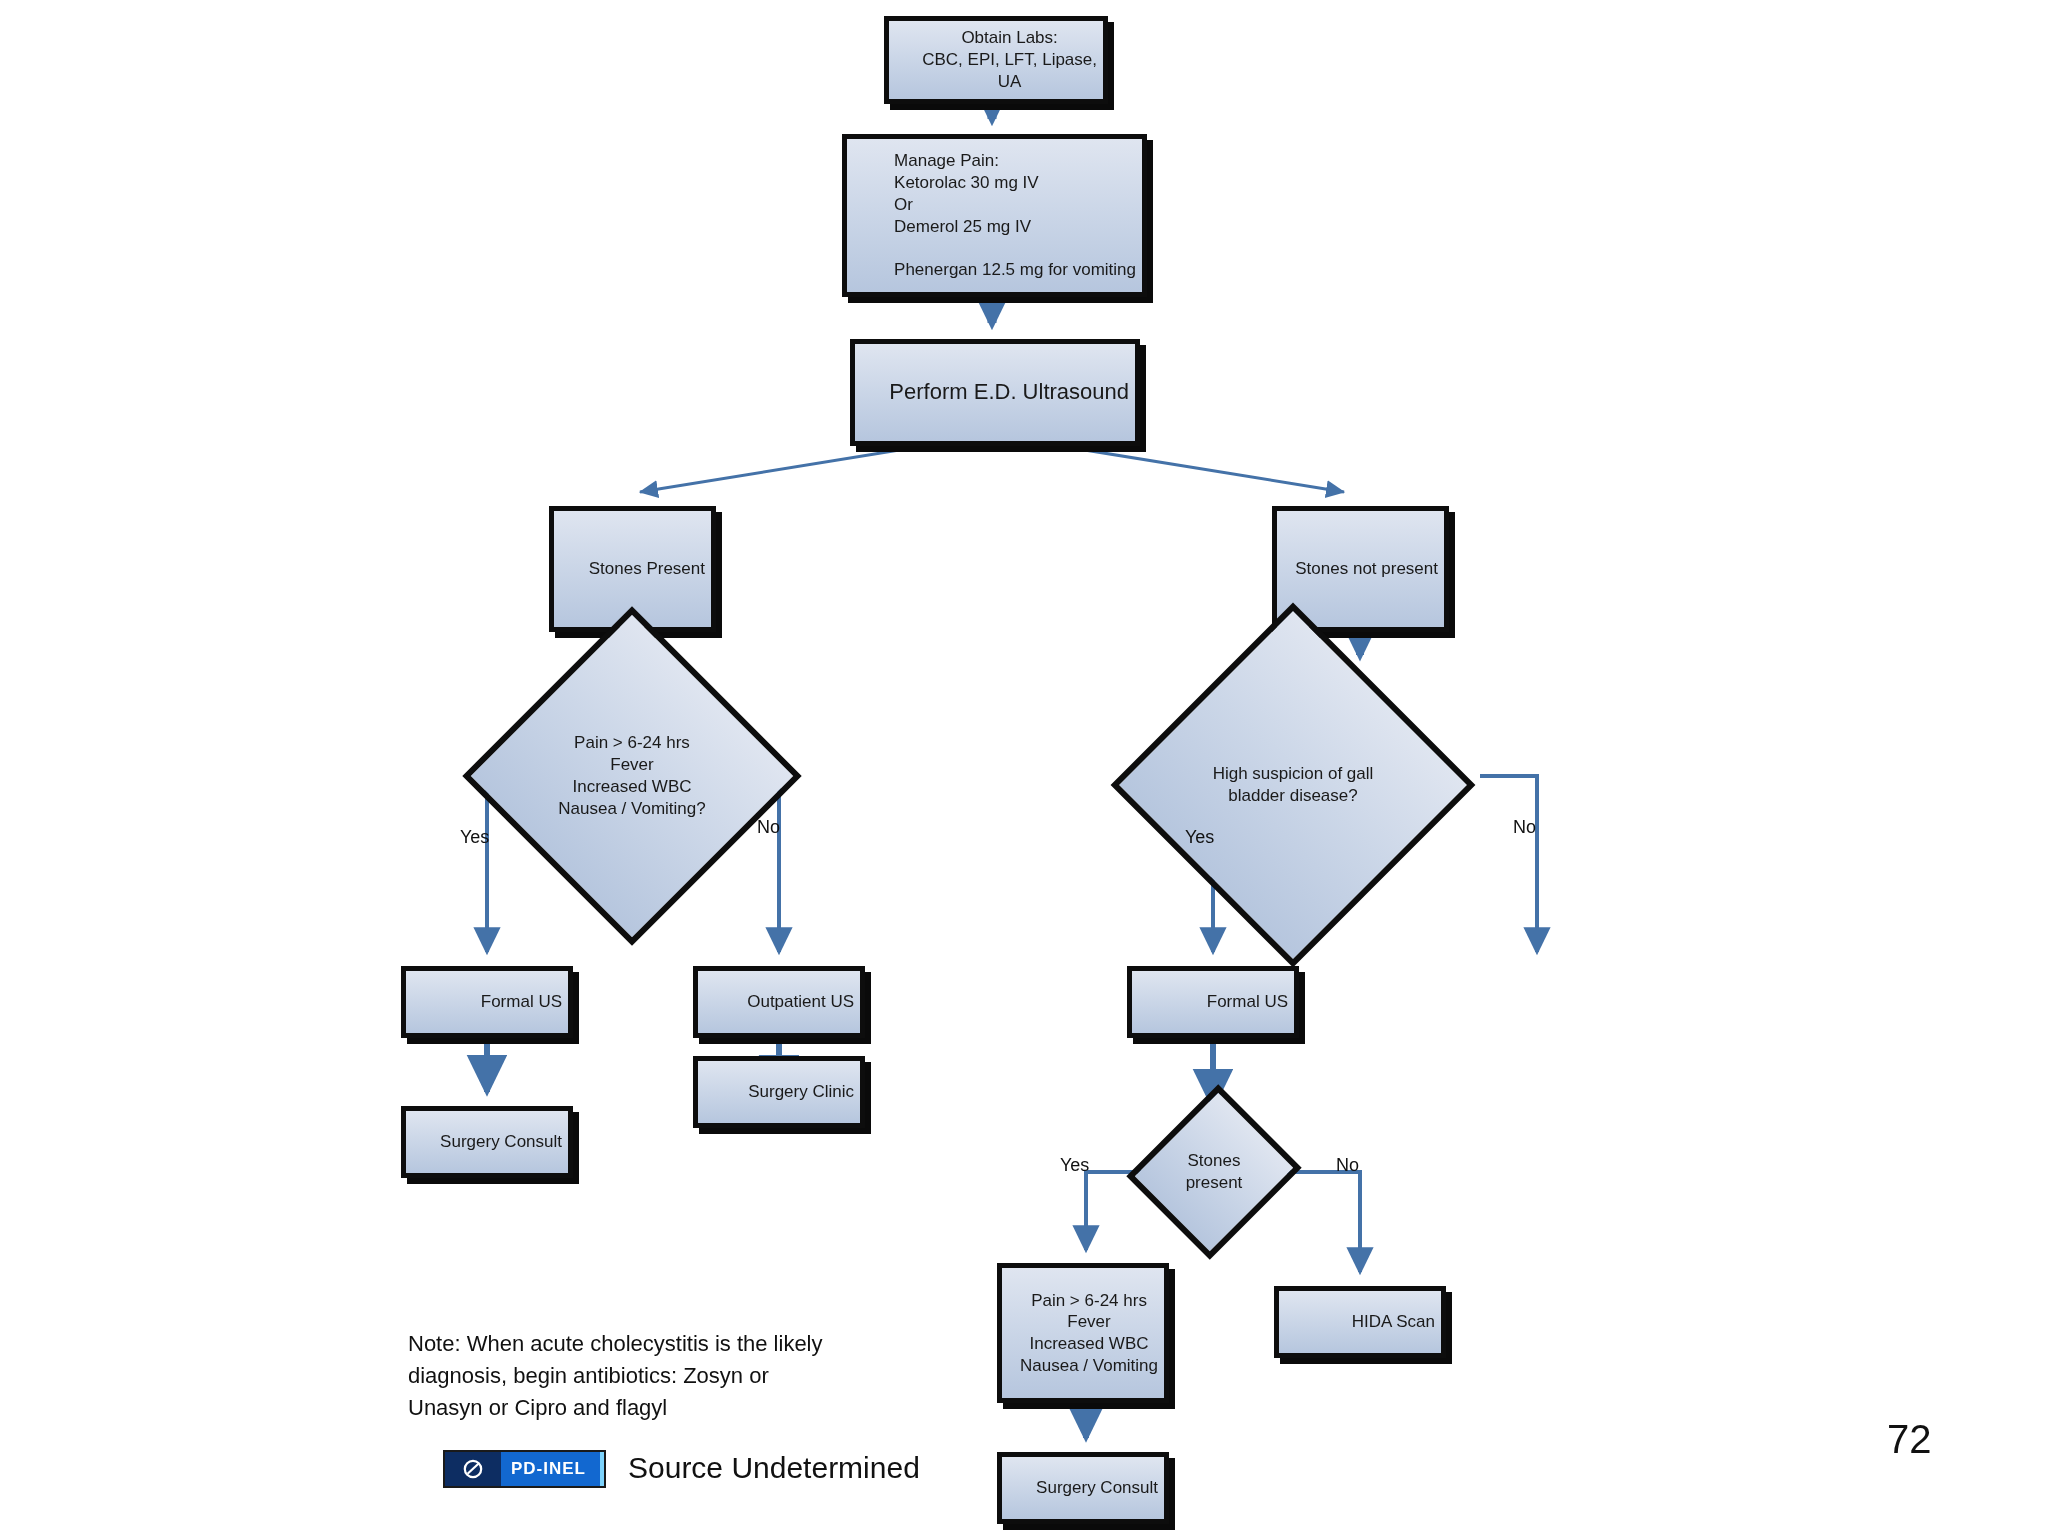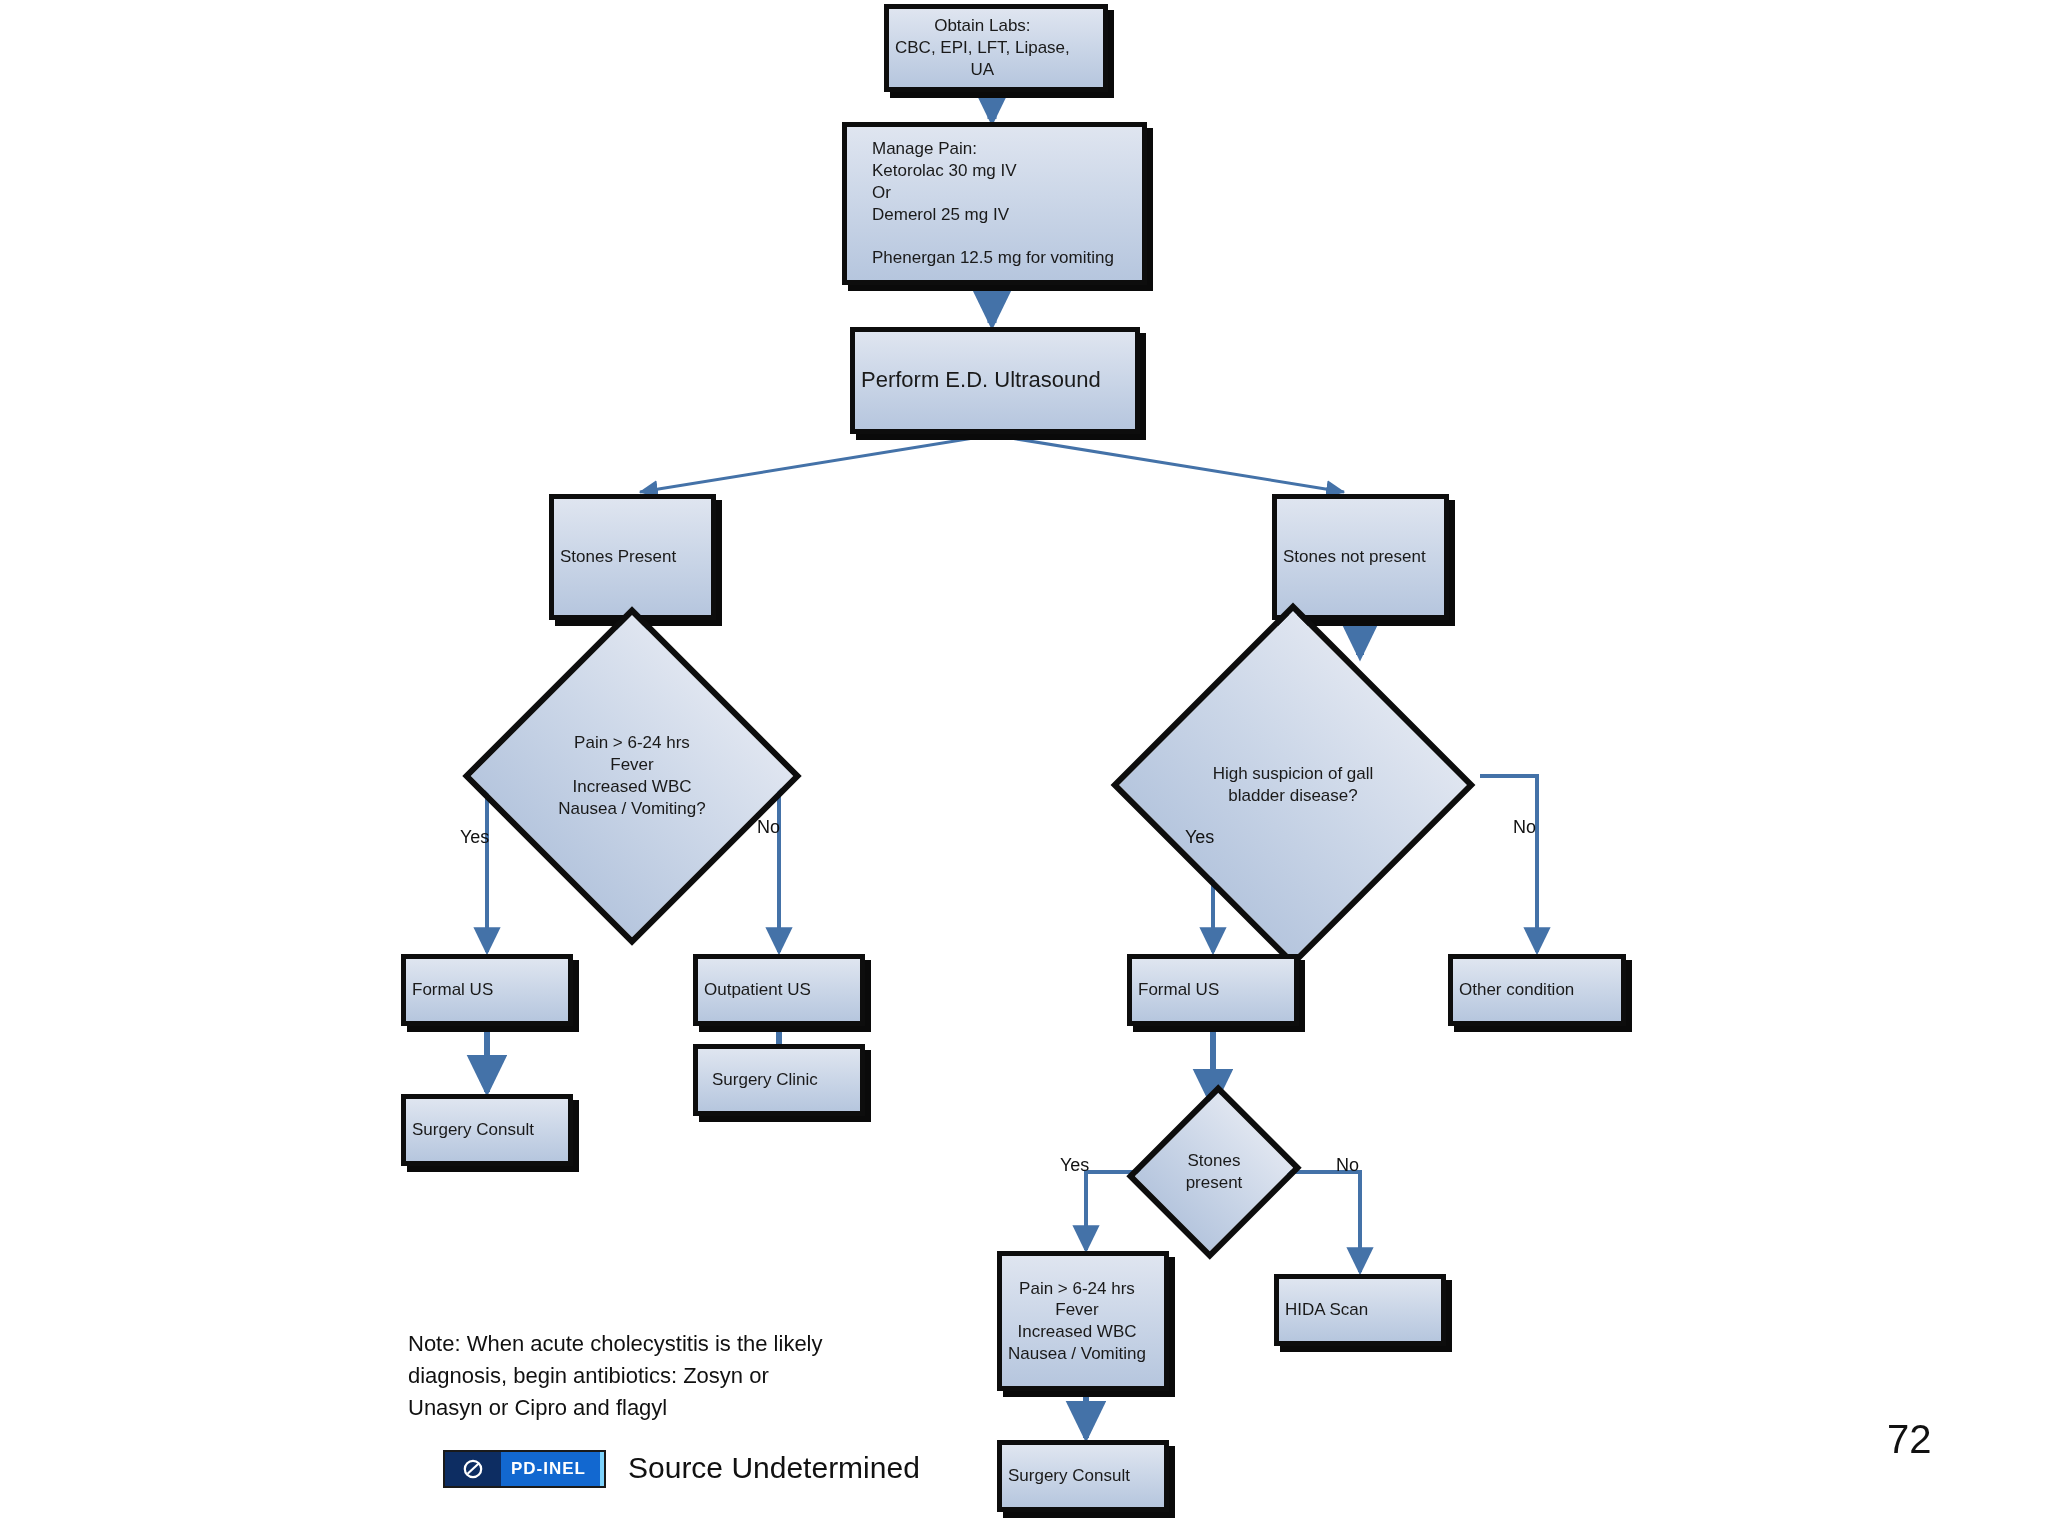--- a/index.html
+++ b/index.html
@@ -11,25 +11,26 @@
   }
   #stage{position:relative;width:2048px;height:1536px;}
 
   svg#wires{position:absolute;left:0;top:0;width:2048px;height:1536px;}
 
   .node{
     position:absolute;
     background:linear-gradient(to bottom,#dfe5f0 0%,#ccd7e8 45%,#b6c6de 100%);
     border:5px solid #0d0d0d;
     box-shadow:6px 6px 0 0 #0a0a0a;
-    display:flex;align-items:center;justify-content:flex-start;
+    display:flex;align-items:center;justify-content:flex-end;
     text-align:center;
     color:#1a1a1a;
     box-sizing:border-box;
     line-height:1.28;
+    margin-top:12px;
   }
   .node .txt{white-space:pre-line;padding:0 6px;}
 
   .node.left-align .txt{text-align:left;}
 
   .diamond{
     position:absolute;
     display:flex;align-items:center;justify-content:center;
   }
   .diamond .dshape{
@@ -174,23 +175,20 @@
   </div>
 
   <div class="node" style="left:693px;top:1044px;width:172px;height:72px;font-size:17px;padding-left:8px;">
     <span class="txt">Surgery Clinic</span>
   </div>
 
   <div class="node" style="left:1127px;top:954px;width:172px;height:72px;font-size:17px;">
     <span class="txt">Formal US</span>
   </div>
 
-  <div class="node" style="left:1448px;top:954px;width:178px;height:72px;font-size:17px;">
-    <span class="txt">Other condition</span>
-  </div>
 
   <div class="diamond" style="left:1155px;top:1107px;width:118px;height:130px;">
     <div class="dshape"></div>
     <span class="dtxt" style="font-size:17px;">Stones
 present</span>
   </div>
 
   <div class="node" style="left:997px;top:1251px;width:172px;height:140px;font-size:17px;">
     <span class="txt">Pain &gt; 6-24 hrs
 Fever

